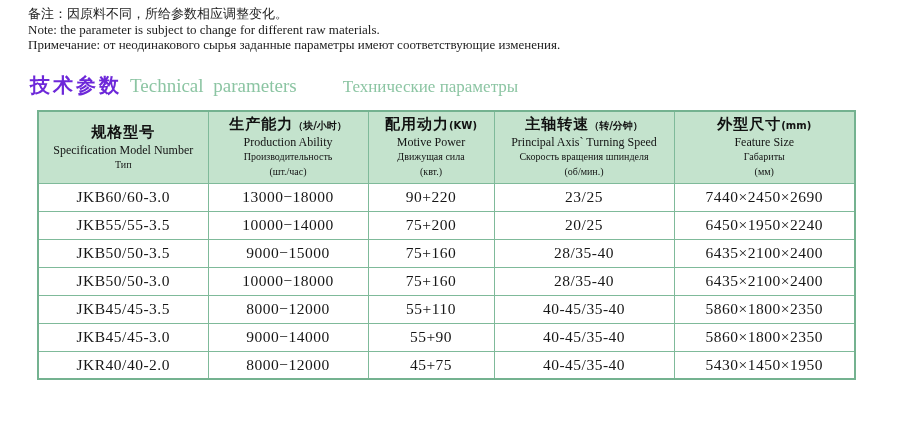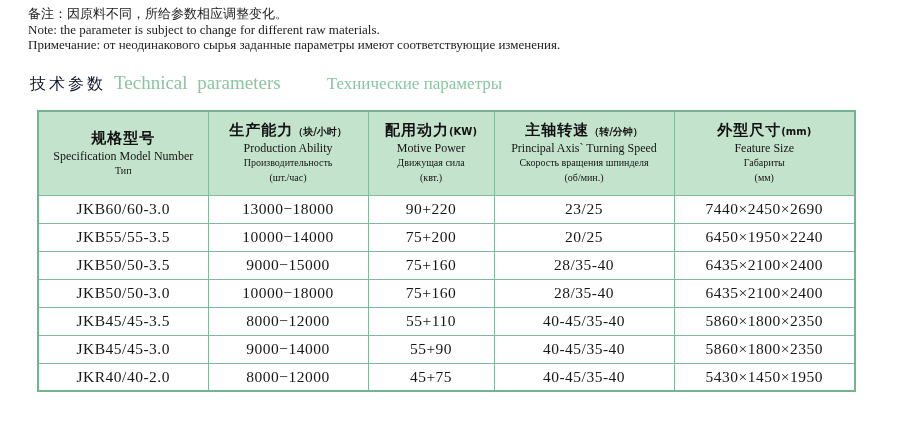--- a/index.html
+++ b/index.html
@@ -19,43 +19,43 @@
     white-space: nowrap;
   }
 
   
   .title {
     position: absolute; top: 72px; left: 30px;
     white-space: nowrap;
   }
   .title-zh {
     font-family: "DejaVu Sans", "Liberation Sans", sans-serif;
-    font-weight: normal; font-size: 16px; letter-spacing: 3px;
-    color: #0f172a;
+    font-weight: bold; font-size: 20px; letter-spacing: 3px;
+    color: #6d28d9;
   }
   .title-en {
     font-size: 19px; color: #8cc5a3; margin-left: 8px; word-spacing: 5px; text-align: center;
   }
   .title-ru {
     font-size: 17px; color: #8cc5a3; margin-left: 46px;
   }
 
   
   table.params {
     position: absolute; left: 37px; top: 110px;
     width: 817px;
     border-collapse: collapse; table-layout: fixed;
     border: 2px solid #74b290;
   }
   table.params th, table.params td {
     border: 1px solid #7fba9a;
   }
   table.params th {
     background: #c4e3cd;
-    height: 84px;
+    height: 72px;
     padding: 3px 2px;
     text-align: center; vertical-align: middle;
     font-weight: normal;
   }
   table.params td {
     height: 28px;
     text-align: center; vertical-align: middle;
     font-size: 15.5px; color: #161616;
     letter-spacing: 0.5px;
     background: #ffffff;

